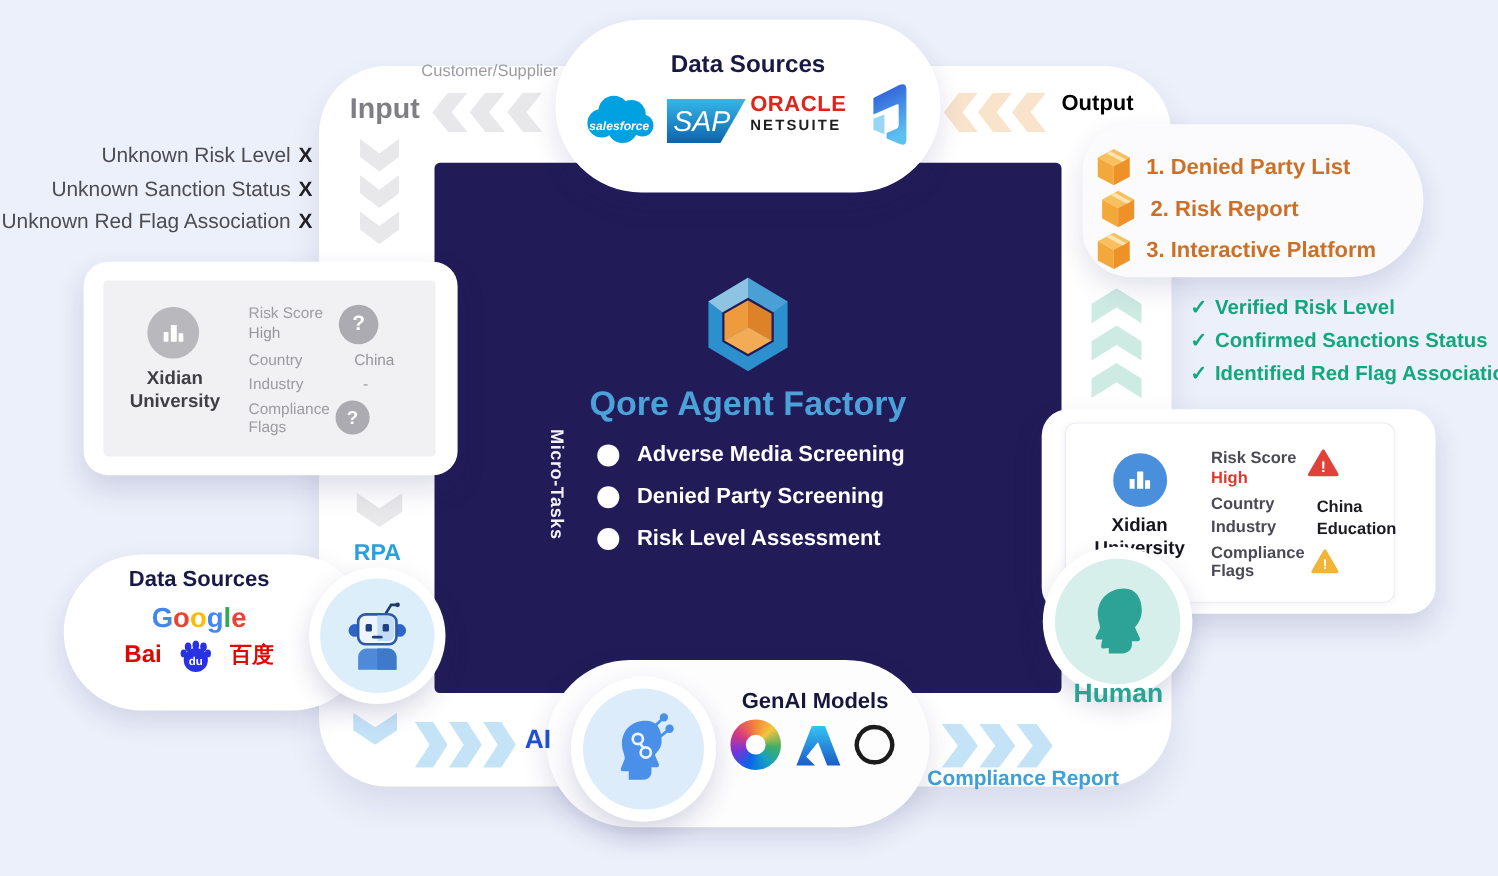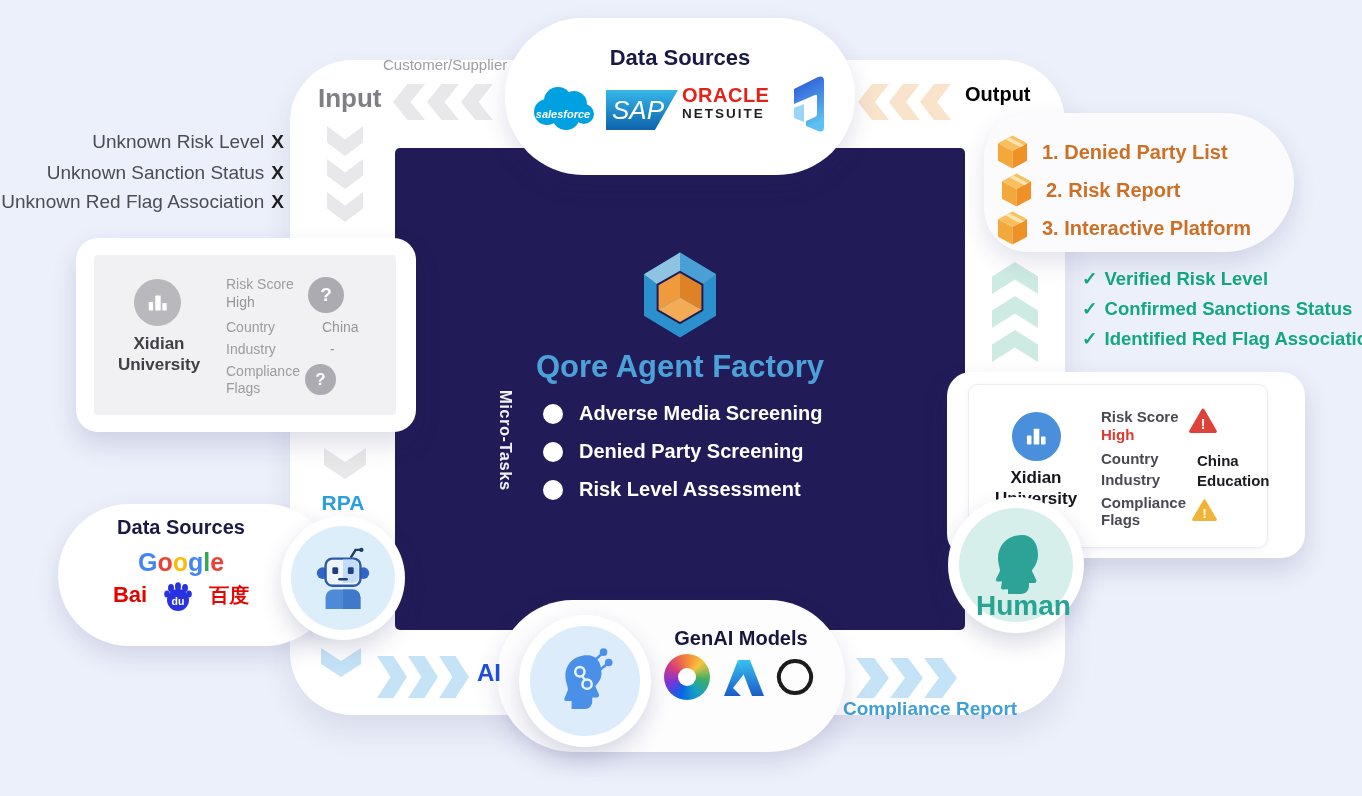--- a/index.html
+++ b/index.html
@@ -344,17 +344,17 @@
       </g>
     </svg>
   </div>
 
   <div class="node-outer" style="left:948px;top:497px;width:136px;height:136px">
     <div class="node-inner" style="left:11px;top:11px;width:114px;height:114px;background:#d7efea"></div>
     <svg class="abs" style="left:36px;top:33px" width="66" height="68" viewBox="0 0 66 68">
       <path fill="#2da397" d="M38 5C24 5 14 15 14 28c0 6 2 9.5 2 13L12 49c-.4 1.2.4 2.4 1.7 2.4H18l-1 6c-.2 1.2.8 2.3 2 2.2l5-.4V64h13c4.4 0 8-3.6 8-8v-3h5.2c1.6 0 2.7-1.6 2-3l-4.4-9.6C51.5 36 54 31 54 25 54 13 48 5 38 5z"></path>
     </svg>
   </div>
-  <div class="abs stage-lbl" style="left:976px;top:590px;width:80px;text-align:center;color:#29a392;font-size:28px">Human</div>
+  <div class="abs stage-lbl" style="left:976px;top:617px;width:80px;text-align:center;color:#29a392;font-size:24px">Human</div>
 
   <div class="abs" style="left:843px;top:698px;color:#3f9fd8;font-weight:bold;font-size:19px;z-index:2">Compliance Report</div>
 
 </div>
 
 </body></html>

